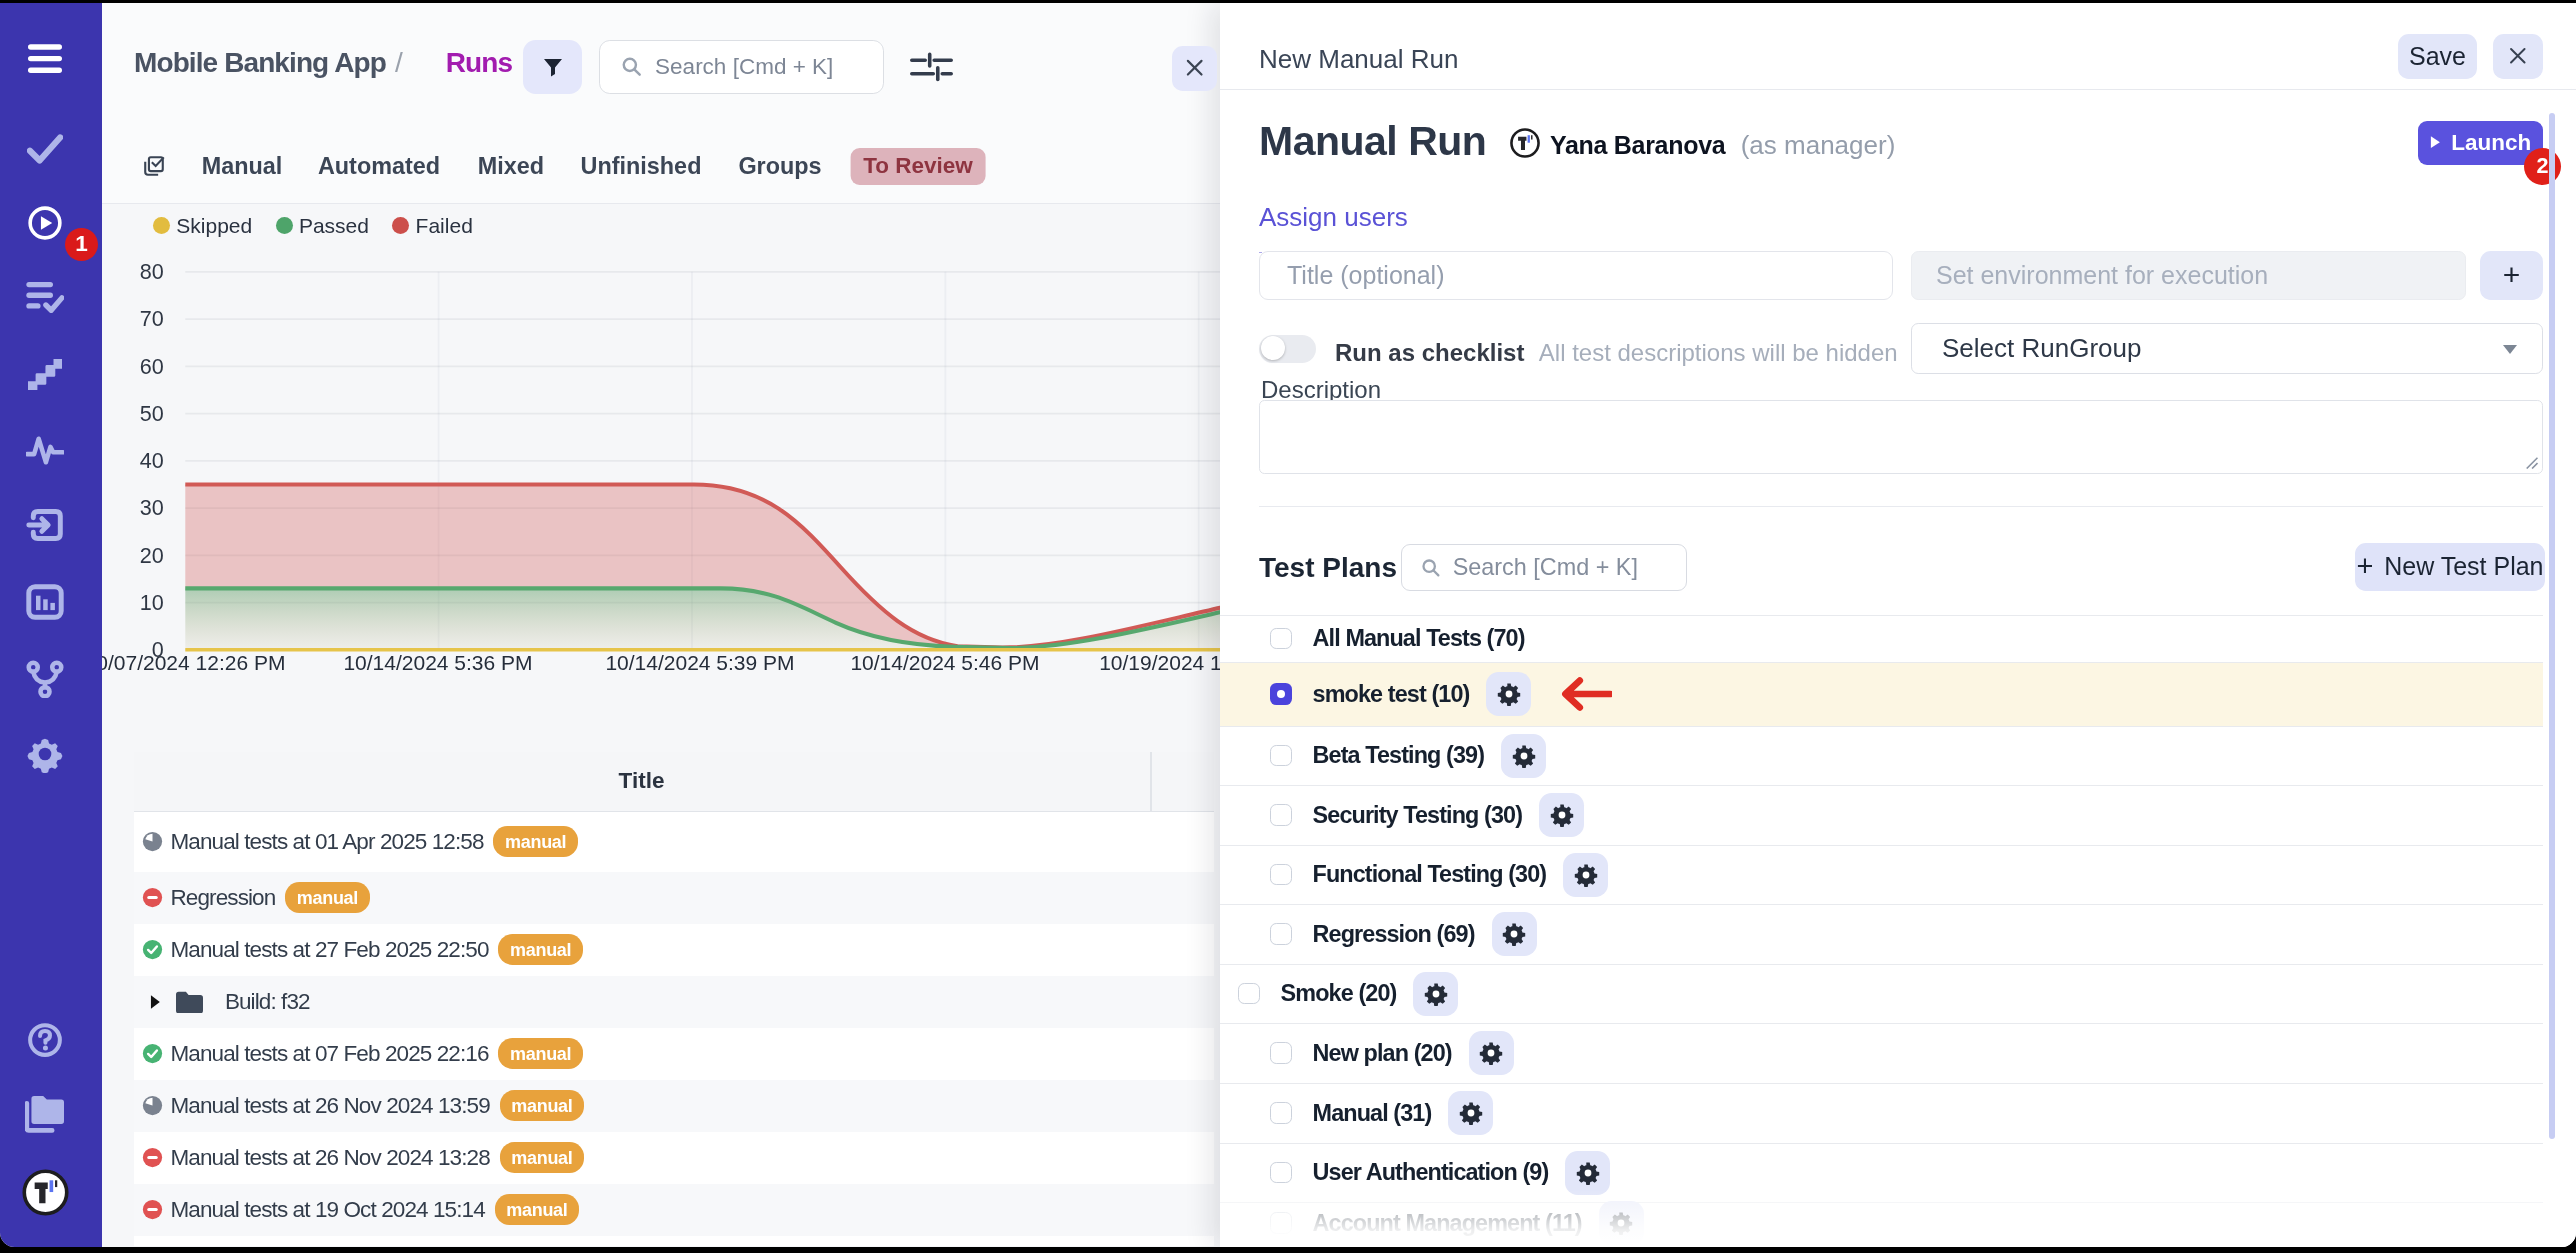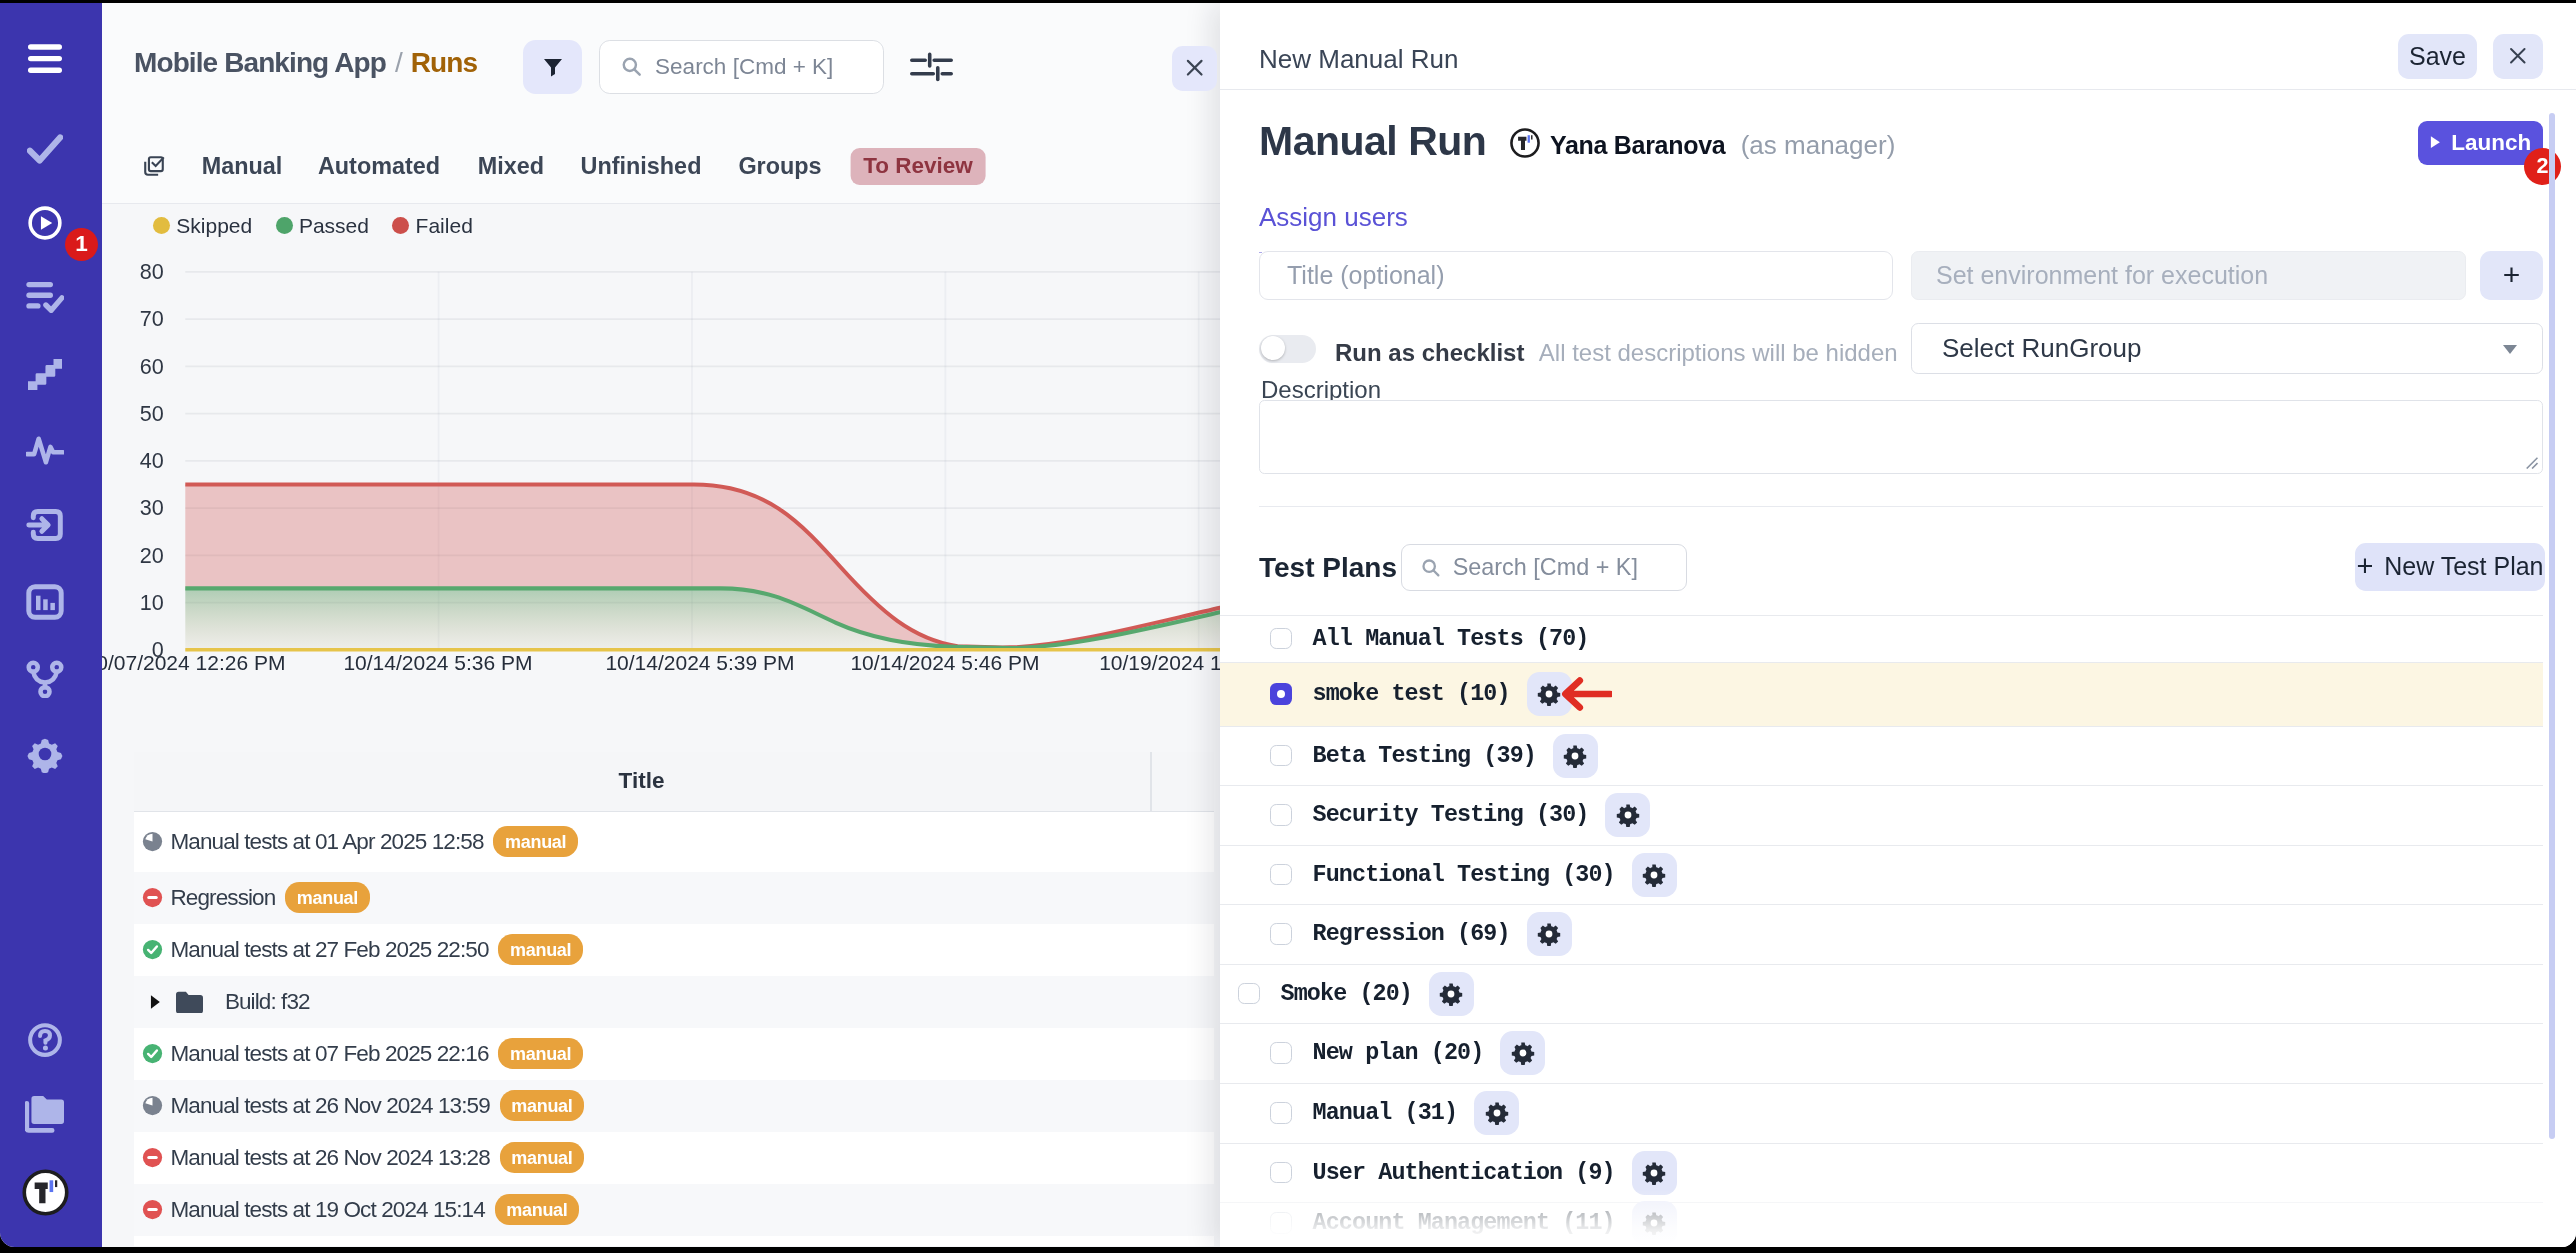--- a/index.html
+++ b/index.html
@@ -10,21 +10,21 @@
   
   .sidebar { position:absolute; left:0; top:0; width:102px; height:1244px; background:#3c35ae; }
   .sb-ic { position:absolute; left:0; width:90px; display:flex; justify-content:center; }
   .badge1 { position:absolute; left:65px; top:225px; width:33px; height:33px; border-radius:50%; background:#da1a1a; color:#fff; font-size:22.5px; font-weight:bold; display:flex; align-items:center; justify-content:center; }
 
   
   .main { position:absolute; left:102px; top:0; width:2474px; height:1244px; background:#f6f7f9; overflow:hidden; }
   .topbar { position:absolute; left:0; top:0; width:100%; height:201px; background:#fafbfc; border-bottom:0.9px solid #e7e9ee; }
   .crumbs { position:absolute; left:32px; top:44px; font-size:28px; font-weight:bold; color:#4a5363; letter-spacing:-0.9px;}
   .crumbs .sep { color:#9aa1ac; font-weight:400; padding:0 9px;}
-  .crumbs .runs { color:#a16207; }
+  .crumbs .runs { color:#a21caf;margin-left:35px; }
   .filterbtn { position:absolute; left:421px; top:37px; width:59px; height:54px; border-radius:12.6px; background:#e4e7fb; display:flex; align-items:center; justify-content:center; }
   .search1 { position:absolute; left:497px; top:37px; width:285px; height:54px; border-radius:10.8px; background:#fff; border:1.4px solid #dcdfe4; display:flex; align-items:center; padding-left:20px; gap:12.6px; }
   .search1 span { font-size:22.5px; color:#7d8695; }
   .sliders { position:absolute; left:808px; top:48px; }
   .tab { position:absolute; top:145px; height:37px; display:flex; align-items:center; font-size:23.4px; font-weight:600; color:#3c4656; transform:translateX(-50%); white-space:nowrap; }
   .toreview { background:#ddb3bb; color:#8e3440; border-radius:9px; padding:0 12.6px; font-size:22.5px; }
 
   
   .legend { position:absolute; left:51px; top:211px; display:flex; align-items:center; gap:23.4px; }
   .legend .it { display:flex; align-items:center; gap:6.3px; font-size:21px; color:#2a3240; }
@@ -46,21 +46,21 @@
   .drawer { position:absolute; left:1220px; top:0; width:1356px; height:1244px; background:#fff; box-shadow:-10.8px 0 25px rgba(15,23,42,.10); }
   .d-head { position:absolute; left:0; top:0; width:100%; height:87px; background:#fff; border-bottom:0.9px solid #e7e9ee; }
   .d-title { position:absolute; left:39px; top:41px; font-size:26px; color:#3a4556; }
   .btn-lite { background:#e2e6f9; border-radius:10.8px; display:flex; align-items:center; justify-content:center; color:#1b2433; }
   .closex { position:absolute; left:-48px; top:43px; width:45px; height:45px; border-radius:10.8px; background:#e4e7fb; display:flex; align-items:center; justify-content:center; z-index:5; }
   .prow { position:relative; border-top:0.9px solid #e8eaee; display:flex; align-items:center; padding-left:50px; }
   .prow:last-child { border-bottom:0; }
   .cb { width:21.6px; height:21.6px; border-radius:6.3px; border:1.8px solid #ccd2dc; background:#fff; flex:0 0 auto; }
   .cb.on { border:0; background:#4b43dc; position:relative; width:21.6px; height:21.6px; }
   .cb.on .dot { position:absolute; left:50%; top:50%; width:8px; height:8px; margin:-4px 0 0 -4px; border-radius:50%; background:#fff; }
-  .plbl { margin-left:21px; font-size:23.4px; font-weight:700; color:#16202e; letter-spacing:-0.9px;font-family:Liberation Mono, monospace; }
+  .plbl { margin-left:21px; font-size:23.4px; font-weight:700; color:#16202e; letter-spacing:-0.9px; }
   .gearbtn { margin-left:17px; width:45px; height:44px; border-radius:12.6px; background:#e2e6f9; display:flex; align-items:center; justify-content:center; }
 </style>
 </head>
 <body>
 <div class="win">
   <div class="main">
     <div class="topbar">
       <div class="crumbs">Mobile Banking App<span class="sep">/</span><span class="runs">Runs</span></div>
       <div class="filterbtn">
           <svg width="24" height="24" viewBox="0 0 24 24">

